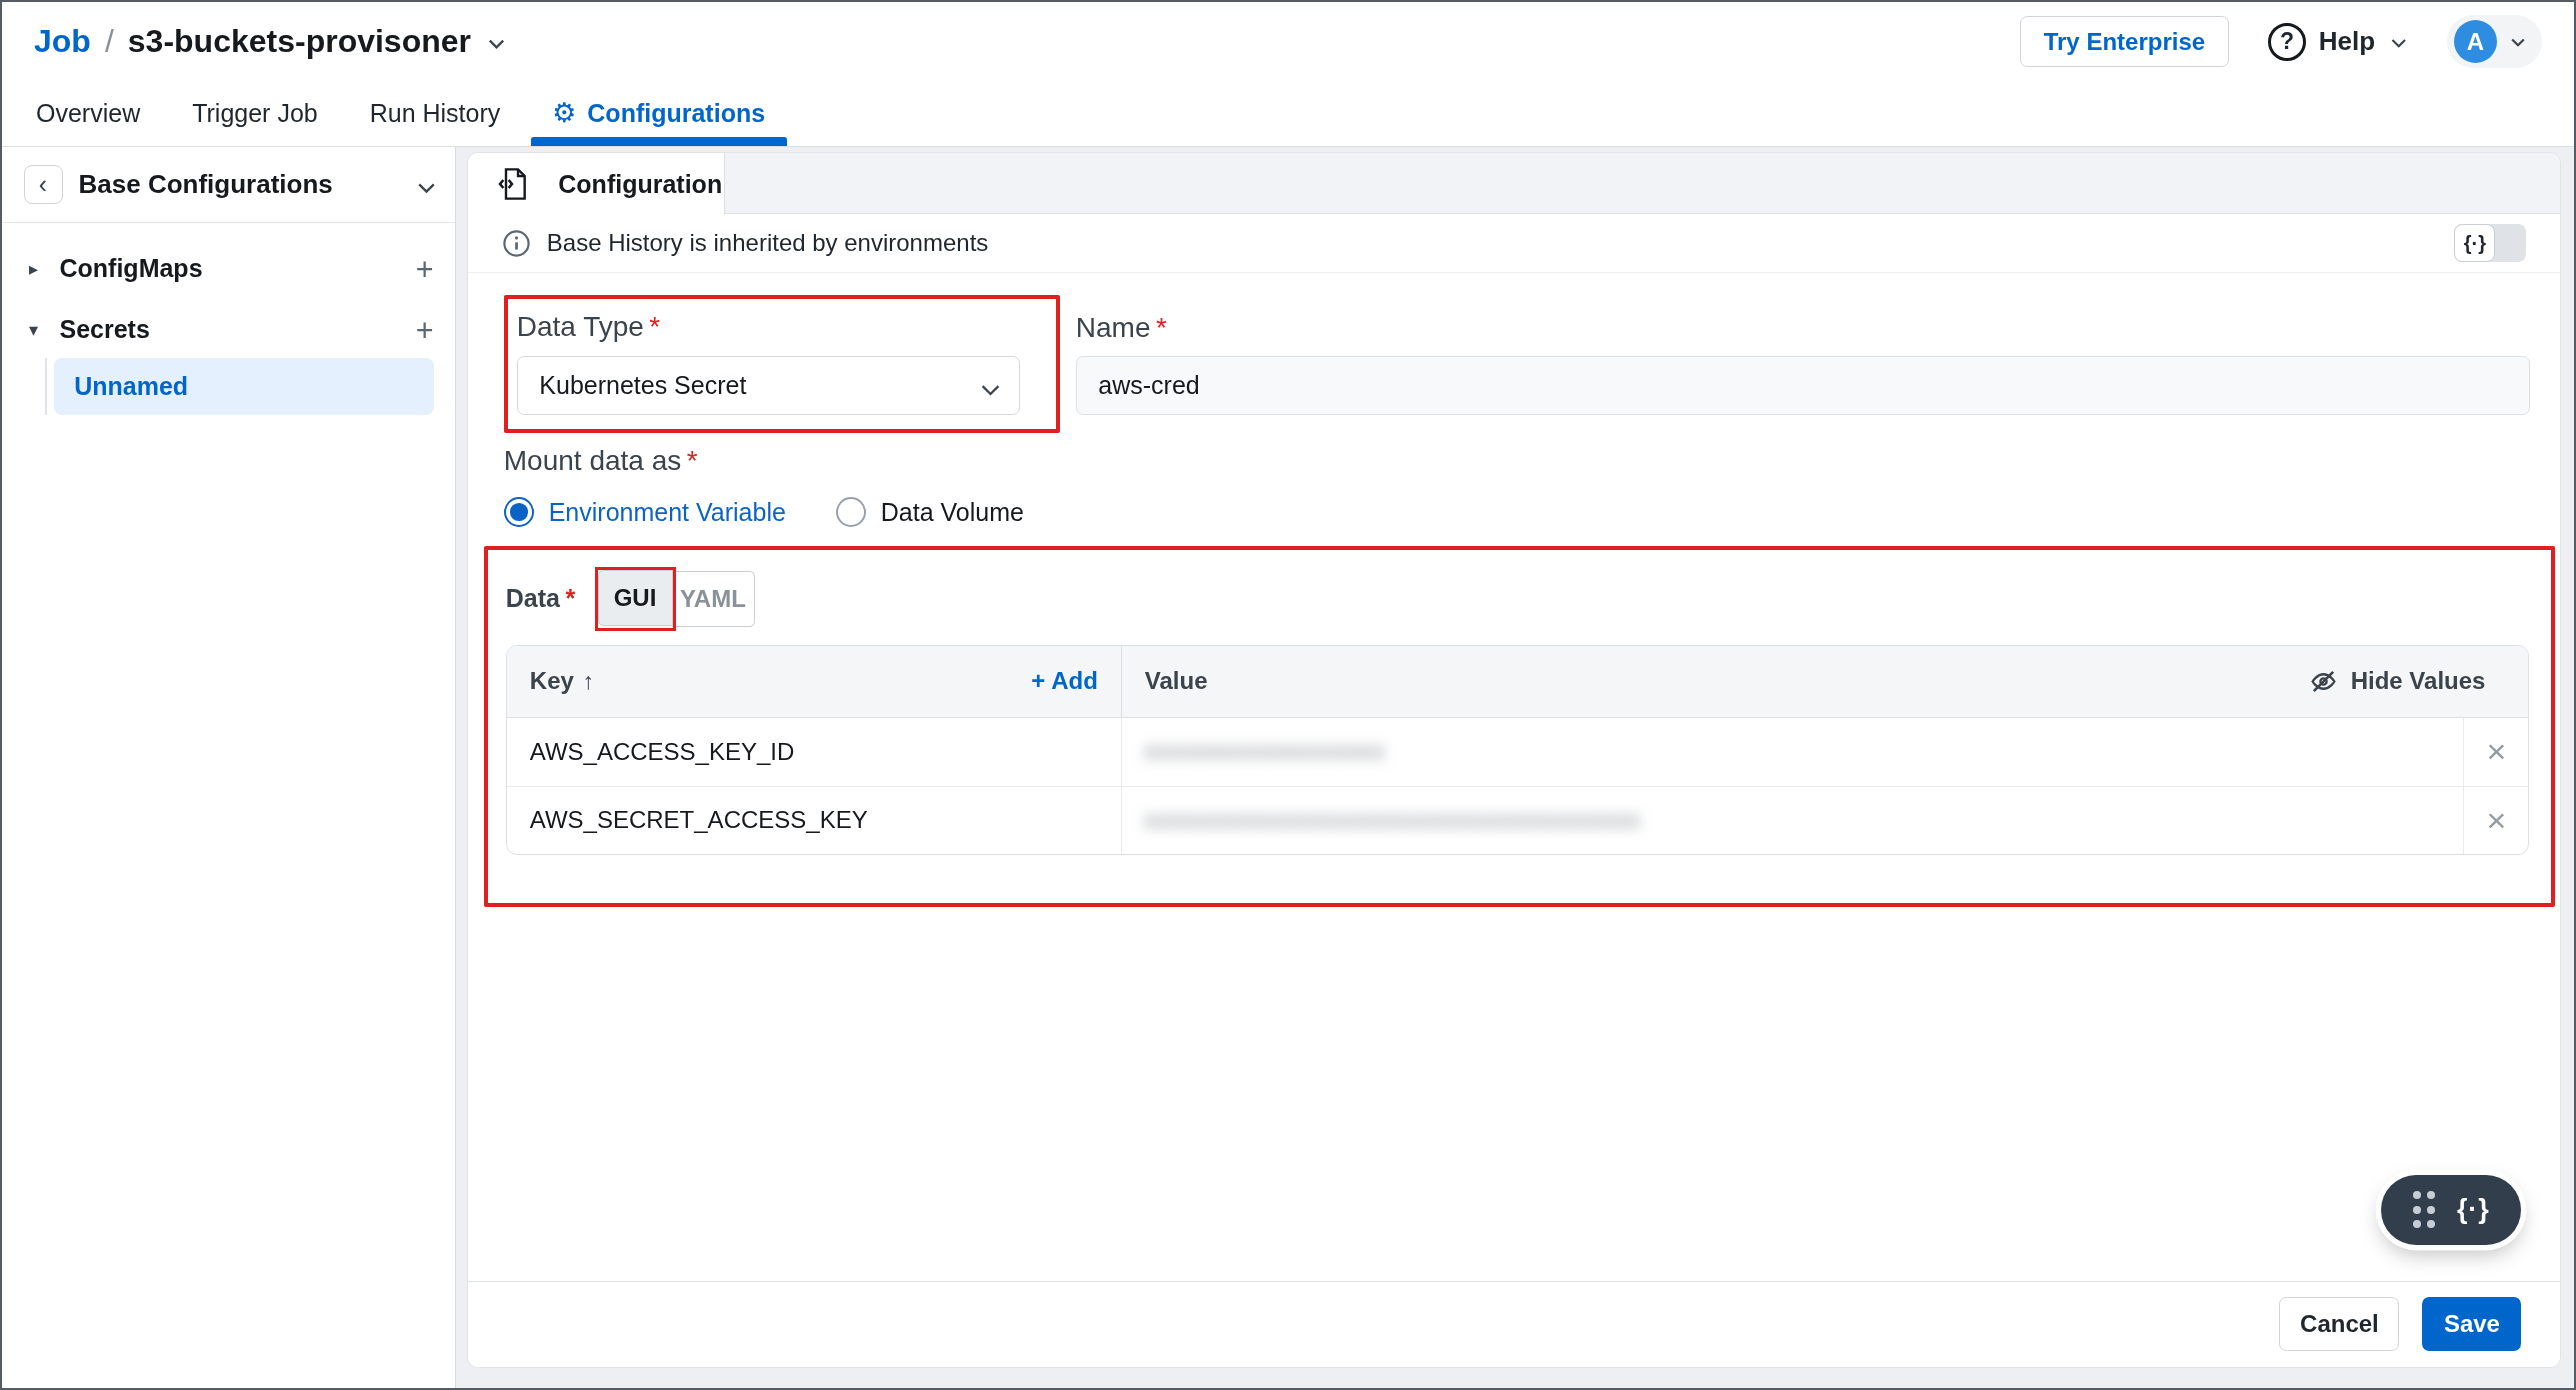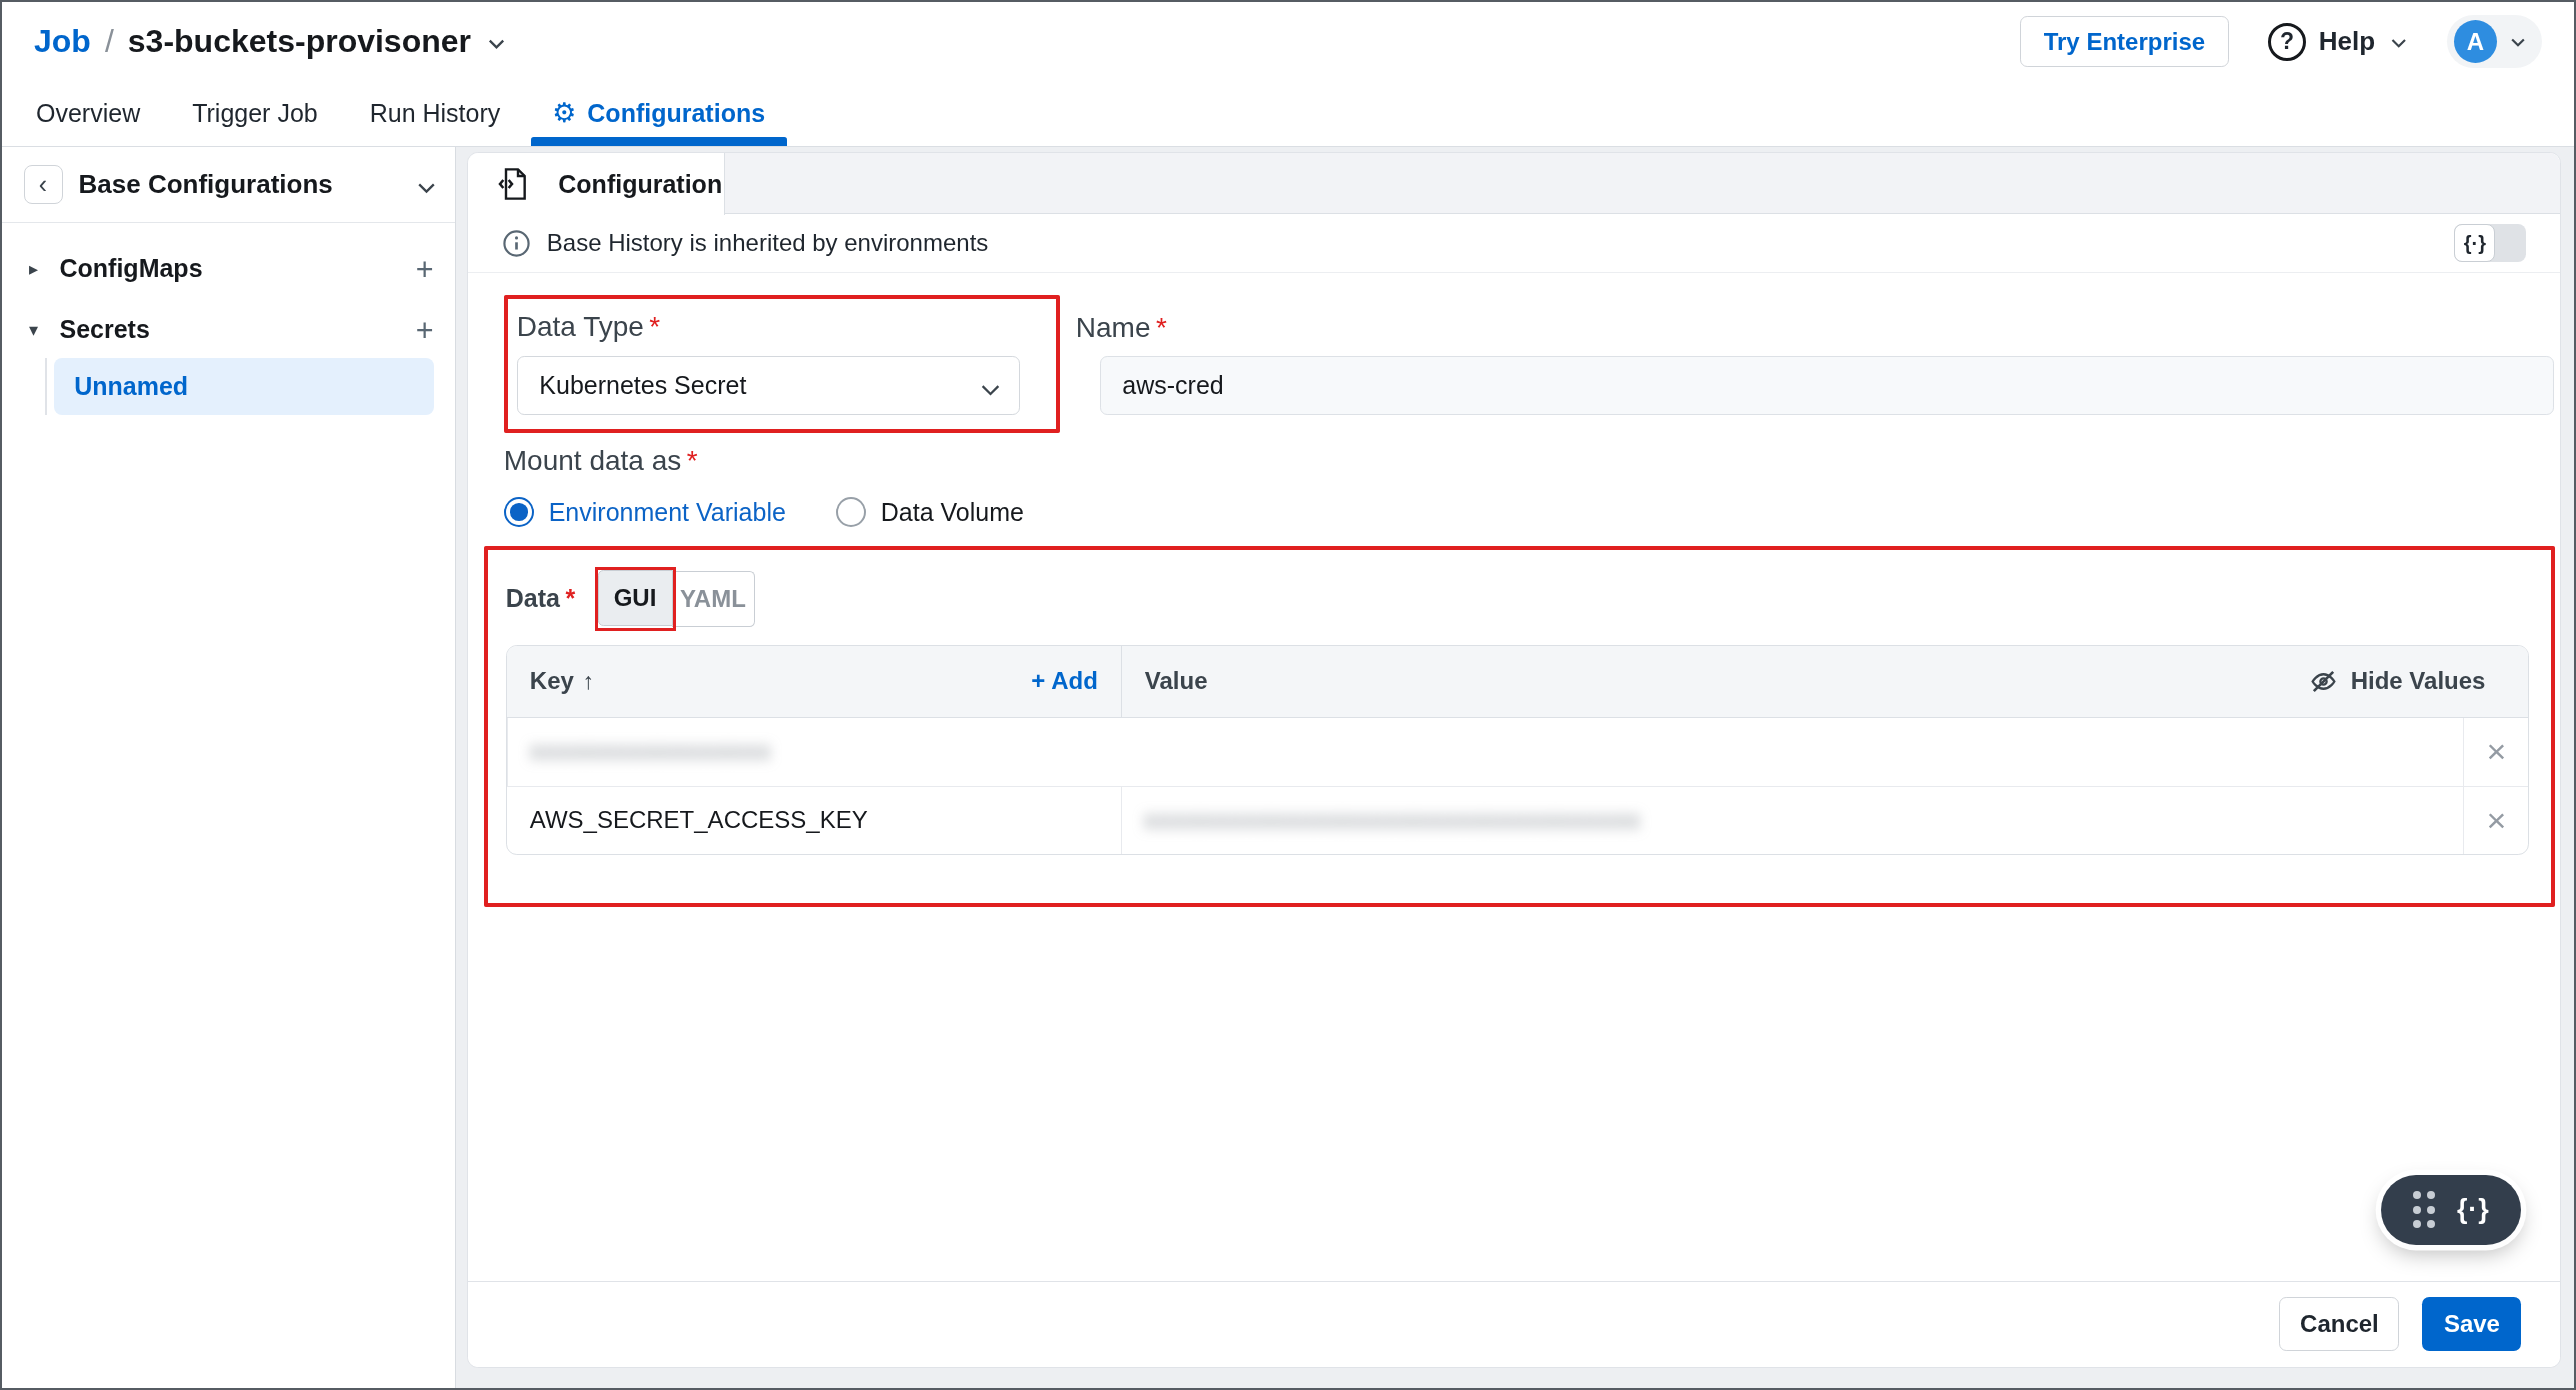--- a/index.html
+++ b/index.html
@@ -74,21 +74,21 @@
   .field-label{ font-size:28px; color:#3b444c; }
   .req{ color:#e02020; margin-left:5.4px; }
   .row-1{ display:flex; align-items:flex-start; gap:16px; }
   .annot{ border:4.5px solid #e02020; }
   .annot-datatype{ padding:12.6px 36px 13.5px 9px; border-radius:1.8px; }
   .dt-select{ margin-top:12.6px; width:503px; height:59px; border:1.8px solid #d4d8dd; border-radius:7.2px;
     background:#fff; display:flex; align-items:center; padding:0 21.5px; font-size:25px; color:#16191d; cursor:pointer; }
   .dt-select .chev{ margin-left:auto; }
   .name-col{ flex:1; margin-top:17px; margin-right:-5.4px; }
   .name-input{ margin-top:12.6px; width:100%; height:59px; border:1.8px solid #dde1e6; border-radius:7.2px;
-    background:#f7f9fb; font-size:25px; color:#16191d; padding:0 21.5px; font-family:inherit;margin-left:24px; }
+    background:#f7f9fb; font-size:25px; color:#16191d; padding:0 21.5px; font-family:inherit; }
   .mount-label{ margin-top:12.6px; }
   .radio-row{ display:flex; align-items:center; gap:50px; margin-top:16px; height:38px; }
   .radio-opt{ display:flex; align-items:center; gap:14.4px; cursor:pointer; }
   .radio-circle{ width:30.5px; height:30.5px; border-radius:50%; border:2.7px solid #98a0a8; background:#fff; position:relative; }
   .radio-opt.selected .radio-circle{ border-color:#0b63c6; }
   .radio-opt.selected .radio-circle::after{ content:""; position:absolute; inset:4.5px; border-radius:50%; background:#0b63c6; }
   .radio-opt .radio-label{ font-size:25px; color:#16191d; }
   .radio-opt.selected .radio-label{ color:#0b63c6; }
   .annot-data{ margin:14.4px -30.5px 0 -20px; padding:14.4px 21.5px 48px 18px; border-radius:1.8px; }
   .data-head{ display:flex; align-items:center; gap:23px; height:70px; }
@@ -316,20 +316,21 @@
                       <path d="M3 12s3.5-6 9-6 9 6 9 6-3.5 6-9 6-9-6-9-6z"></path>
                       <circle cx="12" cy="12" r="2.6"></circle>
                       <line x1="4" y1="20" x2="20" y2="4" stroke-width="2.2"></line>
                     </svg>
                     <span>Hide Values</span>
                   </span>
                 </div>
               </div>
 
               <div class="kv-row">
+                <div class="kv-key-col">AWS_ACCESS_KEY_ID</div>
                 <div class="kv-val-col">
                   <span class="masked">xxxxxxxxxxxxxxxxx</span>
                 </div>
                 <div class="kv-del">×</div>
               </div>
 
               <div class="kv-row">
                 <div class="kv-key-col">AWS_SECRET_ACCESS_KEY</div>
                 <div class="kv-val-col">
                   <span class="masked">xxxxxxxxxxxxxxxxxxxxxxxxxxxxxxxxxxx</span>

